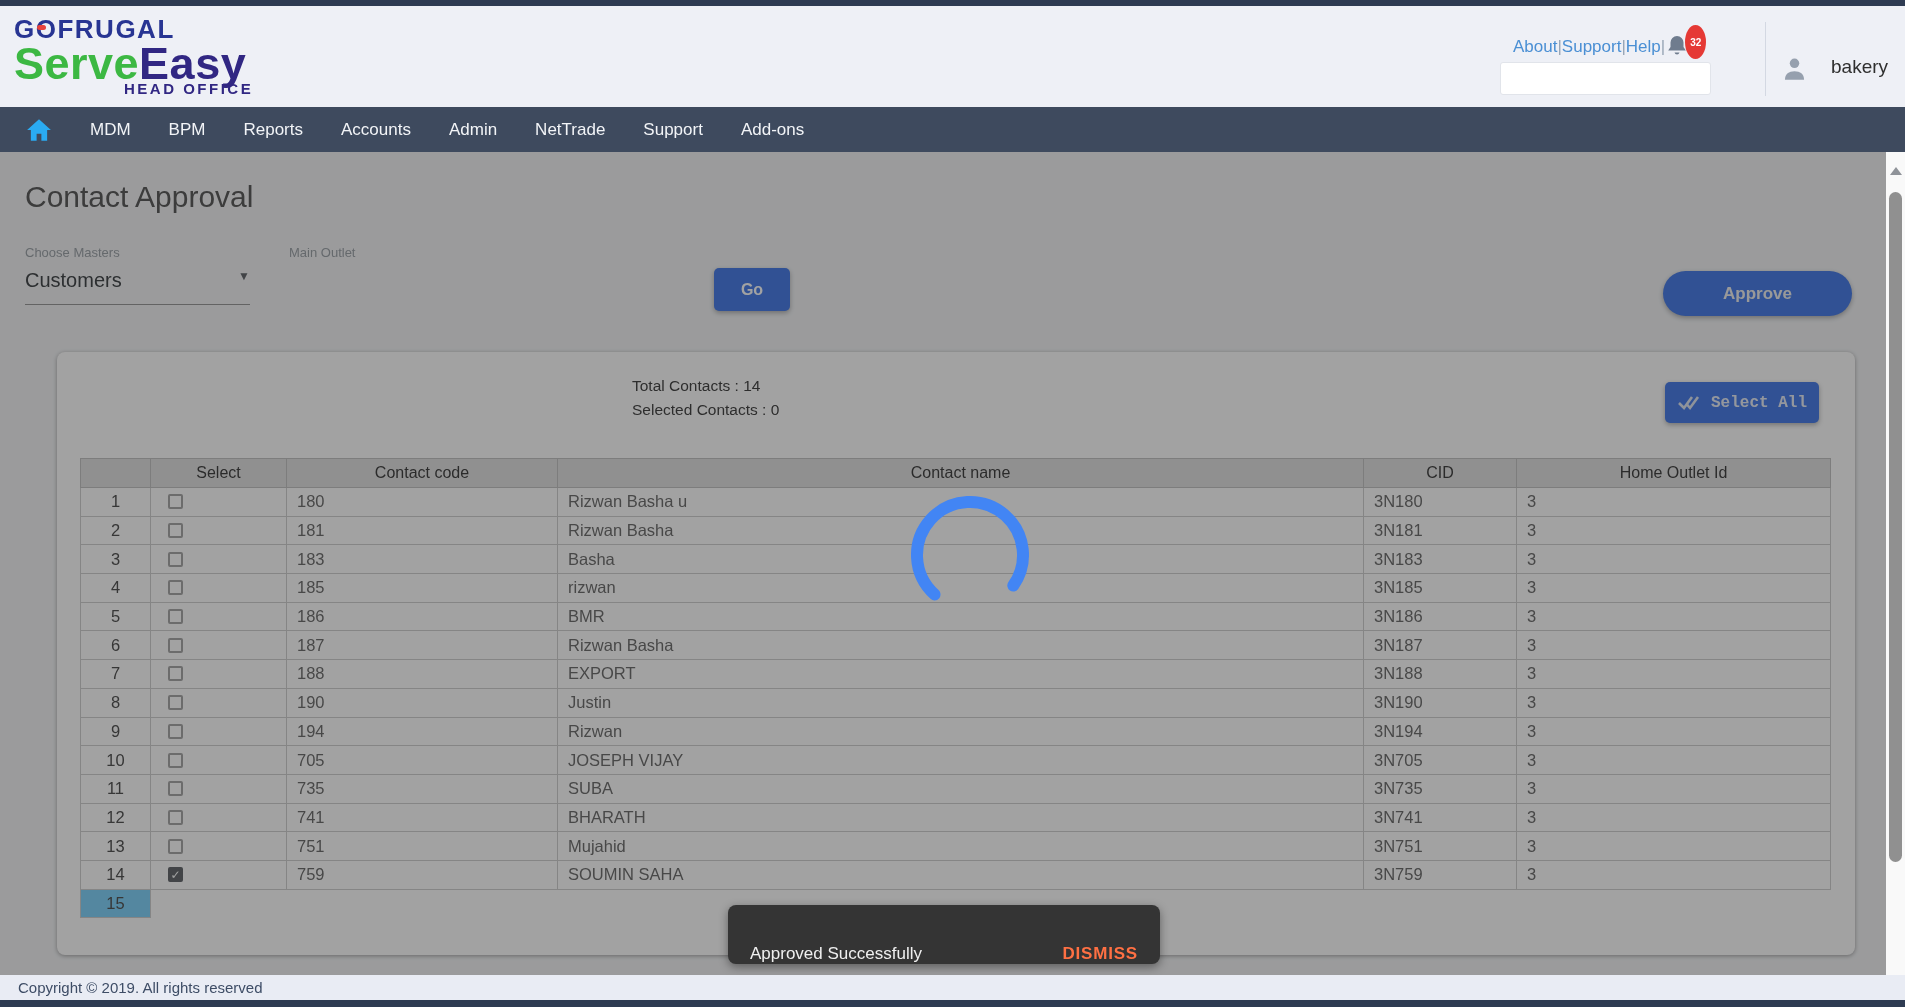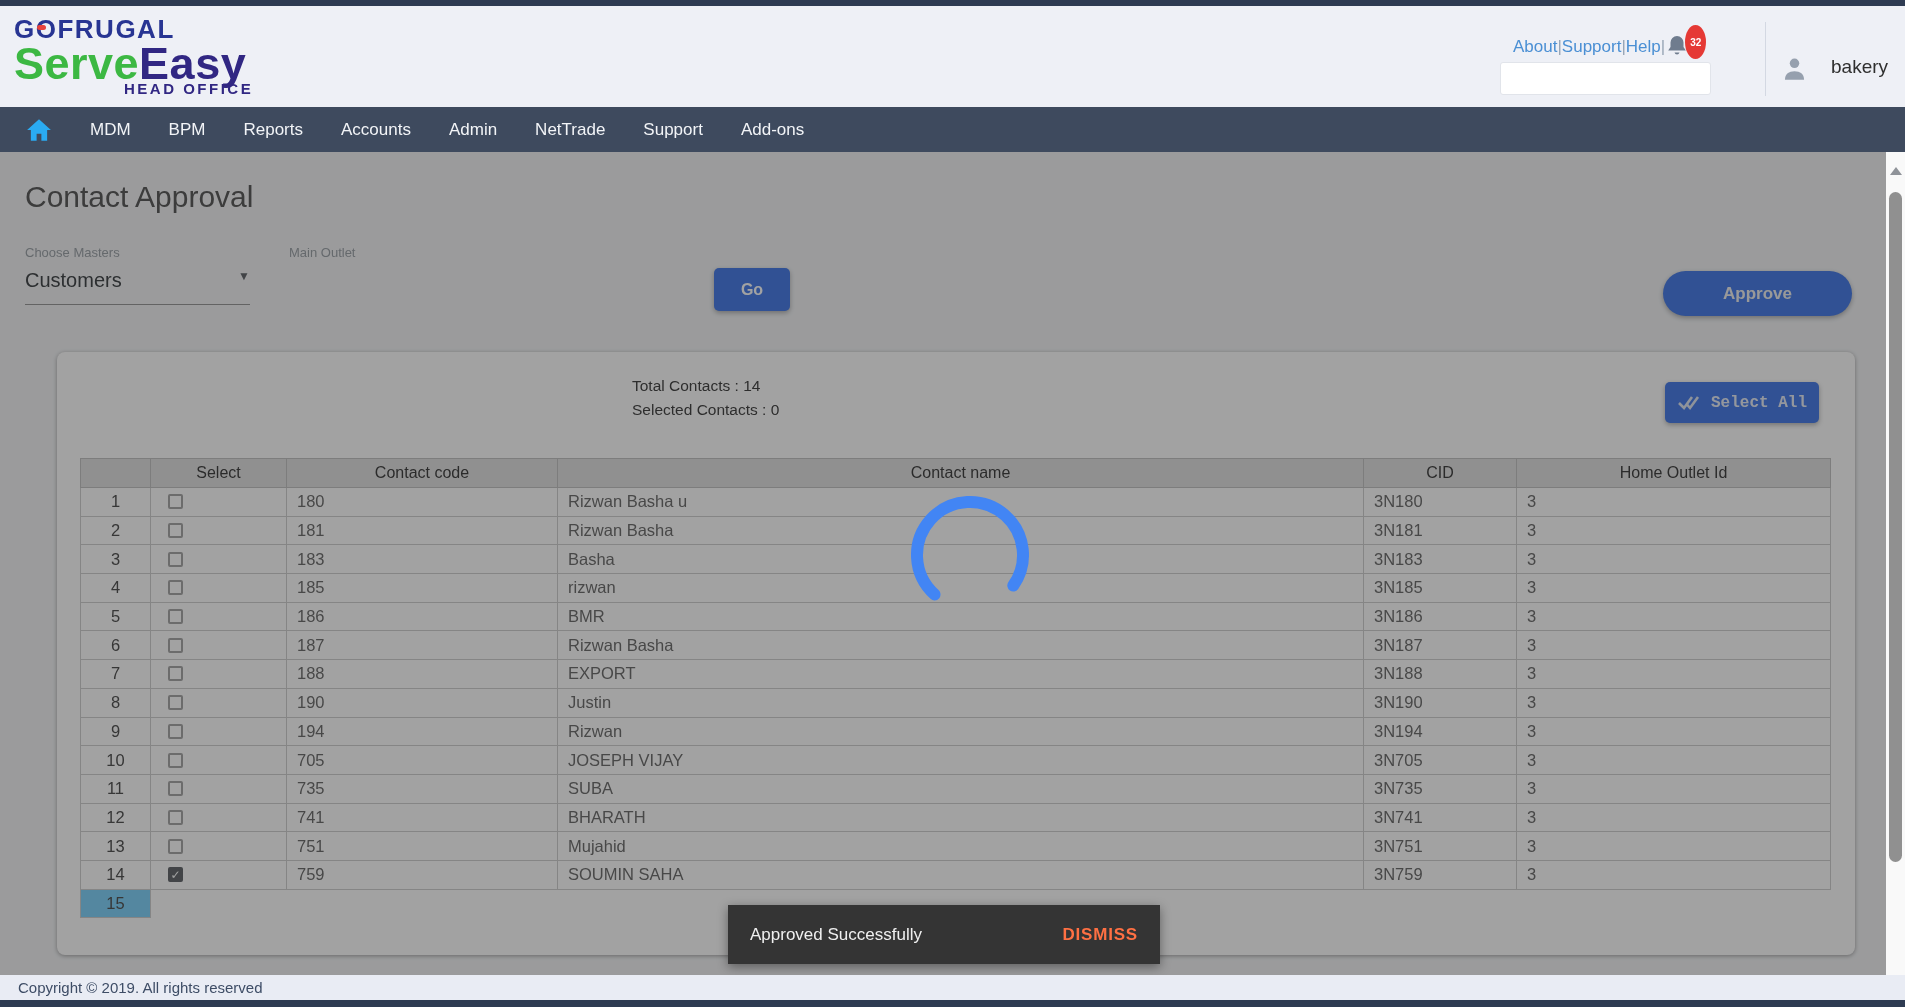--- a/index.html
+++ b/index.html
@@ -76,22 +76,22 @@
   td.c-num { text-align:center; padding-left:0; color:#4d4d4d; }
   .cb { width:15px; height:15px; border:2px solid #a6a6a6; border-radius:2px; margin-left:7px; cursor:pointer;
         display:flex; align-items:center; justify-content:center; background:#fff; }
   .cb.checked { background:#5f6368; border-color:#5f6368; color:#fff; font-size:12px; font-weight:bold; }
   tr.trailing td { border:none; background:transparent; }
   tr.trailing td.c-num { border:1px solid #cfcfcf; background:#7dd3fc; }
 
   
   .overlay { position:absolute; left:0; top:152px; width:1886px; height:823px; background:rgba(22,22,22,0.40); }
   .spinner { position:absolute; left:905px; top:490px; }
-  .toast { position:absolute; left:728px; top:905px; width:432px; height:59px; background:#343434; border-radius:0;
-           box-shadow:0 3px 10px rgba(0,0,0,0.4); display:flex; align-items:center; justify-content:space-between; padding:0 22px; }
+  .toast { position:absolute; left:728px; top:905px; width:432px; height:59px; background:#343434; border-radius:8px;
+           box-shadow:0 3px 10px rgba(0,0,0,0.4); display:flex; align-items:flex-end; justify-content:space-between; padding:0 22px; }
   .toast-msg { color:#efefef; font-size:17px; }
   .toast-action { color:var(--dismiss-orange); font-size:17px; font-weight:bold; letter-spacing:0.8px; cursor:pointer; background:none; border:none; font-family:inherit; }
 
   
   .scrollbar { position:absolute; left:1886px; top:152px; width:19px; height:823px; background:#f9f9f9; }
   .sb-arrow { width:0; height:0; margin:15px auto 0; border-left:6px solid transparent; border-right:6px solid transparent;
               border-bottom:8px solid #8f9399; cursor:pointer; }
   .sb-thumb { position:absolute; left:3px; top:40px; width:13px; height:670px; background:#909090; border-radius:7px; cursor:pointer; }
 
   

